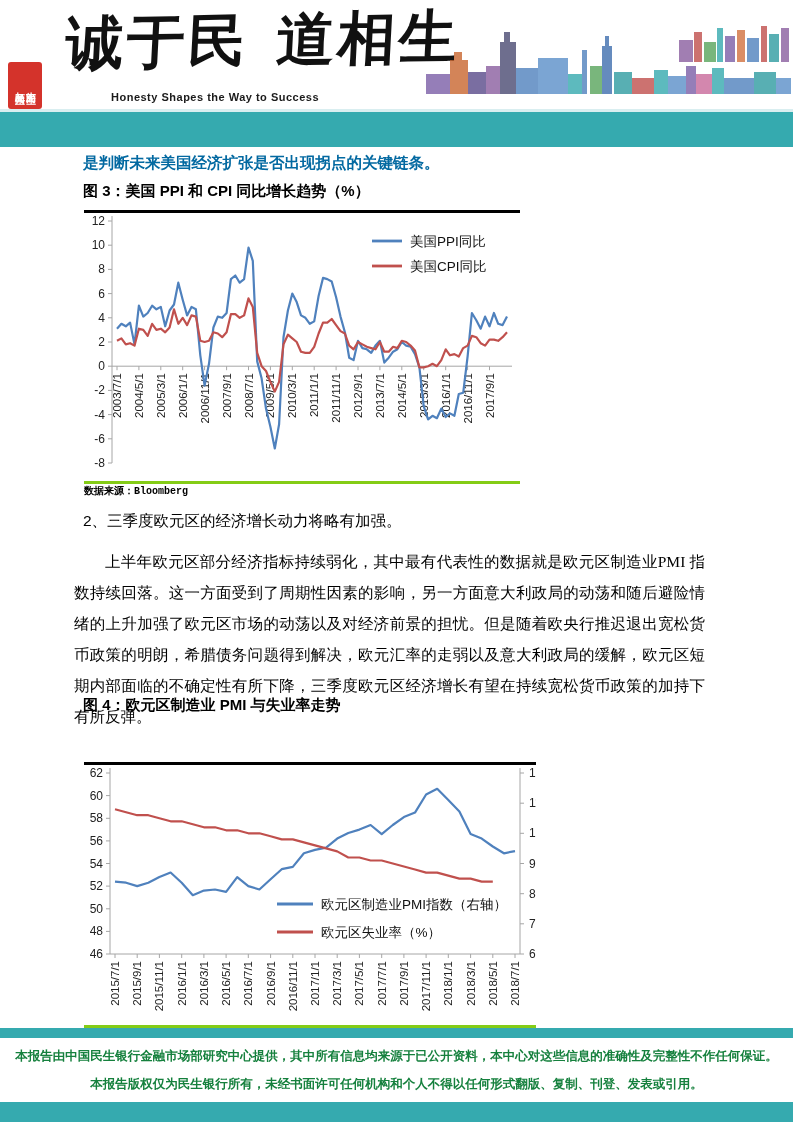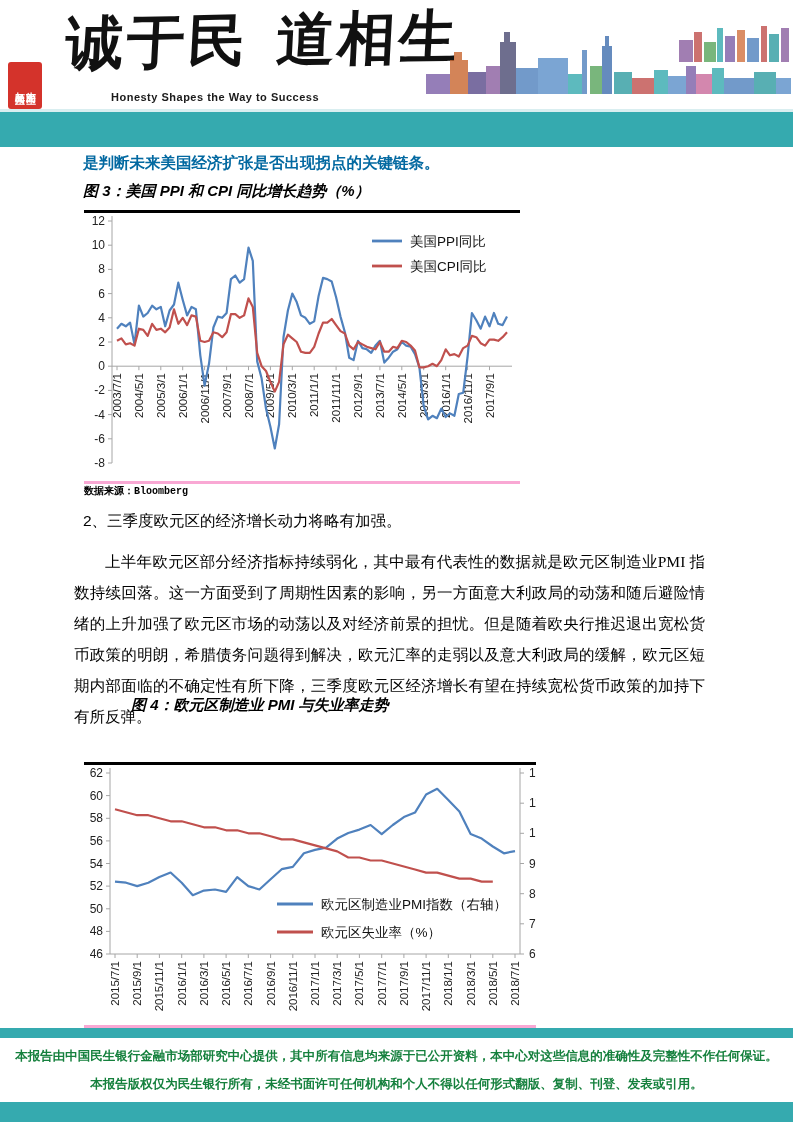--- a/index.html
+++ b/index.html
@@ -14,24 +14,24 @@
         letter-spacing:3px;word-spacing:10px;transform:skewX(-4deg) rotate(-1deg);
         font-family:"Liberation Serif",serif;white-space:nowrap;}
   .slogan-en{position:absolute;left:111px;top:91px;font-size:11px;font-weight:700;color:#1a1a1a;
         letter-spacing:0.5px;}
   .skyline{position:absolute;left:424px;top:22px;}
   .teal-strip{position:absolute;left:0;top:109px;width:793px;height:3px;background:#d9eef0;}
   .teal-band{position:absolute;left:0;top:112px;width:793px;height:35px;background:#35aaaf;}
   
   .intro-line{position:absolute;left:83px;top:153px;width:640px;font-size:15.5px;font-weight:bold;color:#0369a1;
         font-family:"Liberation Serif",serif;}
-  .fig-title{position:absolute;left:83px;font-size:15px;font-weight:bold;color:#000;font-style:italic;}
+  .fig-title{position:absolute;left:83px;font-size:15px;font-weight:bold;color:#000;}
   .fig3-title{top:182px;}
-  .fig4-title{top:696px;margin-left:48px;}
-  .chart-box{position:absolute;background:#fff;border-top:3px solid #000;border-bottom:3px solid #f9a8d4;}
+  .fig4-title{top:696px;}
+  .chart-box{position:absolute;background:#fff;border-top:3px solid #000;border-bottom:3px solid #84cc16;}
   .chart1-box{left:84px;top:210px;width:436px;height:268px;}
   .chart2-box{left:84px;top:762px;width:452px;height:260px;}
   .data-source{position:absolute;left:84px;top:484px;font-size:10px;font-weight:bold;color:#000;}
   .data-source .src{font-family:"Liberation Mono",monospace;}
   .sec-heading{position:absolute;left:83px;top:511px;font-size:15.5px;font-weight:normal;color:#000;}
   .paragraph{position:absolute;left:74px;top:546px;width:631px;font-size:15.5px;line-height:31px;
         color:#000;text-align:justify;text-indent:2em;font-family:"Liberation Serif",serif;}
   
   svg text.tick{font:12px "Liberation Sans",sans-serif;fill:#222;}
   svg text.xlab{font:11.5px "Liberation Sans",sans-serif;fill:#222;}

